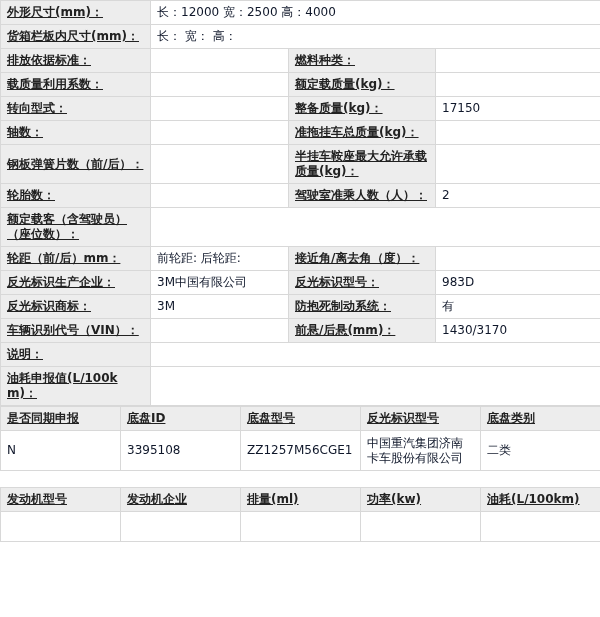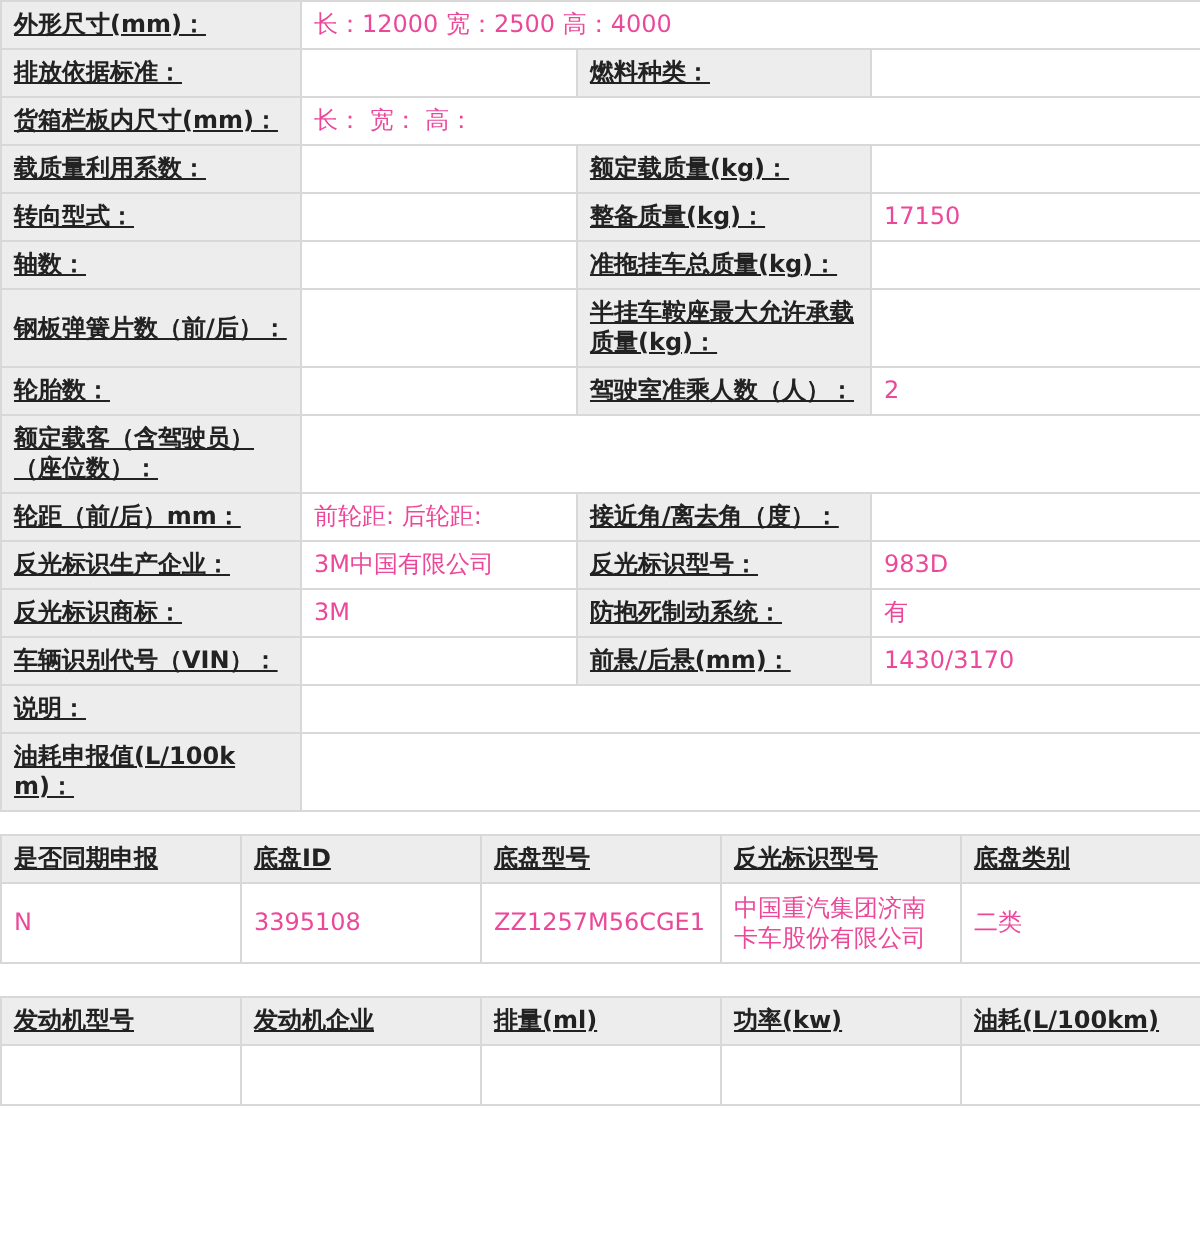--- a/index.html
+++ b/index.html
@@ -25,59 +25,59 @@
     line-height: 15px;
     word-break: break-all;
     overflow: hidden;
   }
   th {
     background: #ededed;
     font-weight: bold;
     color: #222222;
     text-decoration: underline;
   }
-  td { background: #ffffff; color: #ec4899; }
+  td { background: #ffffff; color: #0f172a; }
 
   
   .spec col.c1 { width: 150px; }
   .spec col.c2 { width: 138px; }
   .spec col.c3 { width: 147px; }
   .spec col.c4 { width: 165px; }
 
   
   .grid col { width: 120px; }
-  .chassis { margin-top: 11px; }
+  .chassis { }
   .chassis td { height: 40px; }
   .engine { margin-top: 16px; }
   .engine td { height: 30px; }
 </style>
 </head>
 <body>
 
 <table class="spec">
   <colgroup>
     <col class="c1">
       <col class="c2">
       <col class="c3">
       <col class="c4">
   </colgroup>
   <tbody id="spec-body">
       <tr>
         <th>外形尺寸(mm)：</th>
         <td colspan="3">长：12000 宽：2500 高：4000</td>
       </tr>
       <tr>
-        <th>排放依据标准：</th>
-        <td></td>
-        <th>燃料种类：</th>
-        <td></td>
-      </tr>
-      <tr>
         <th>货箱栏板内尺寸(mm)：</th>
         <td colspan="3">长： 宽： 高：</td>
+      </tr>
+      <tr>
+        <th>排放依据标准：</th>
+        <td></td>
+        <th>燃料种类：</th>
+        <td></td>
       </tr>
       <tr>
         <th>载质量利用系数：</th>
         <td></td>
         <th>额定载质量(kg)：</th>
         <td></td>
       </tr>
       <tr>
         <th>转向型式：</th>
         <td></td>

